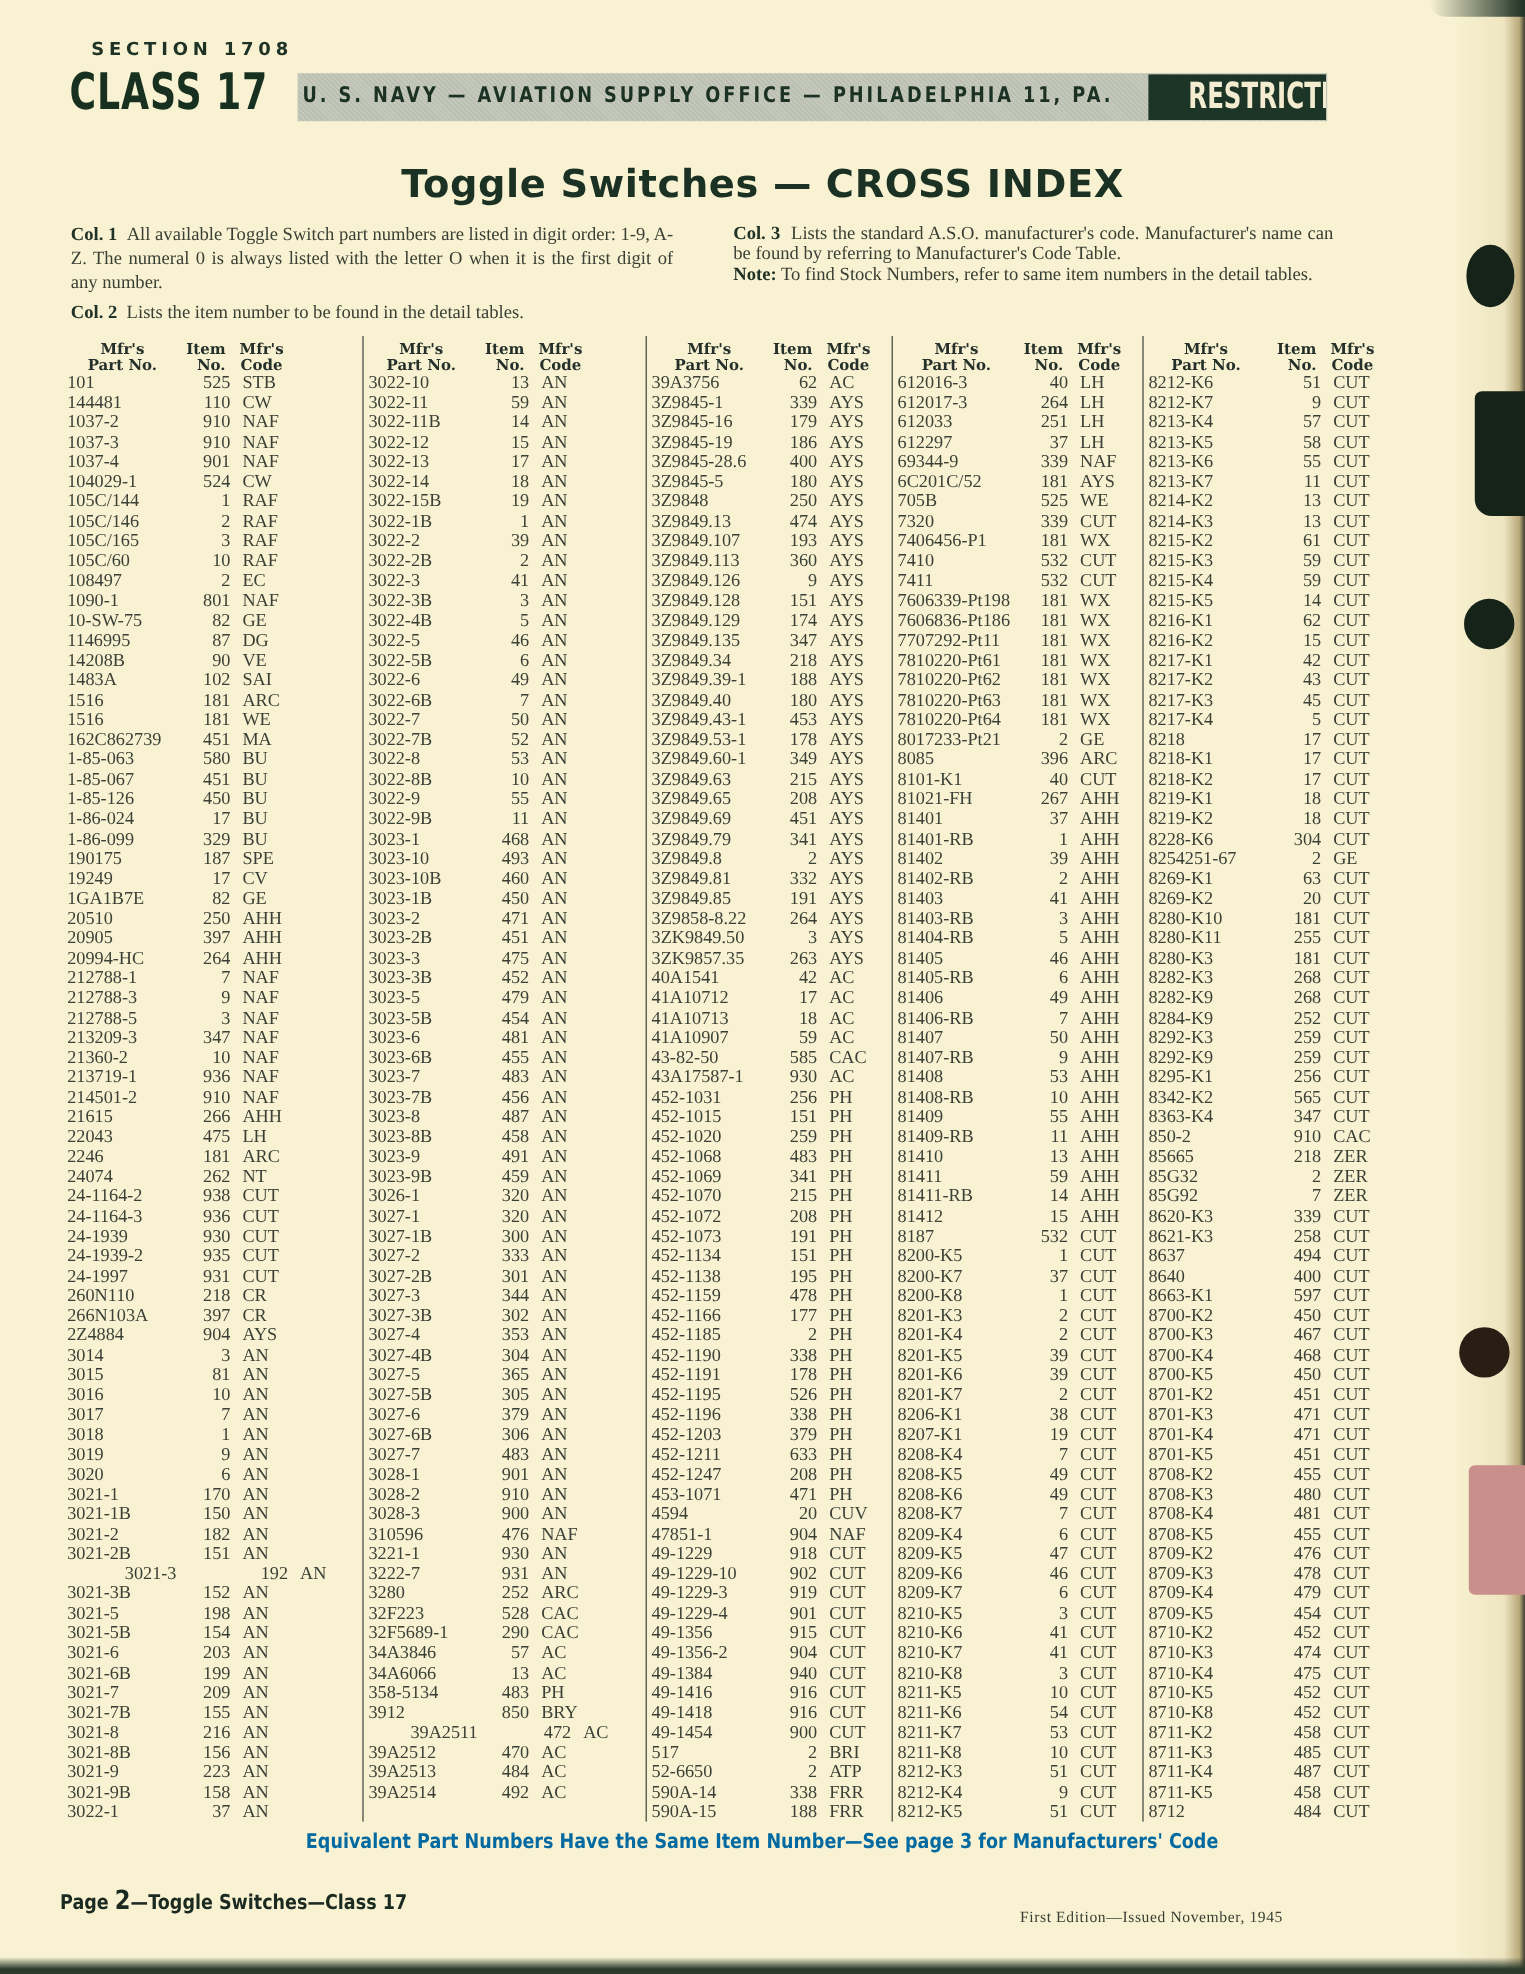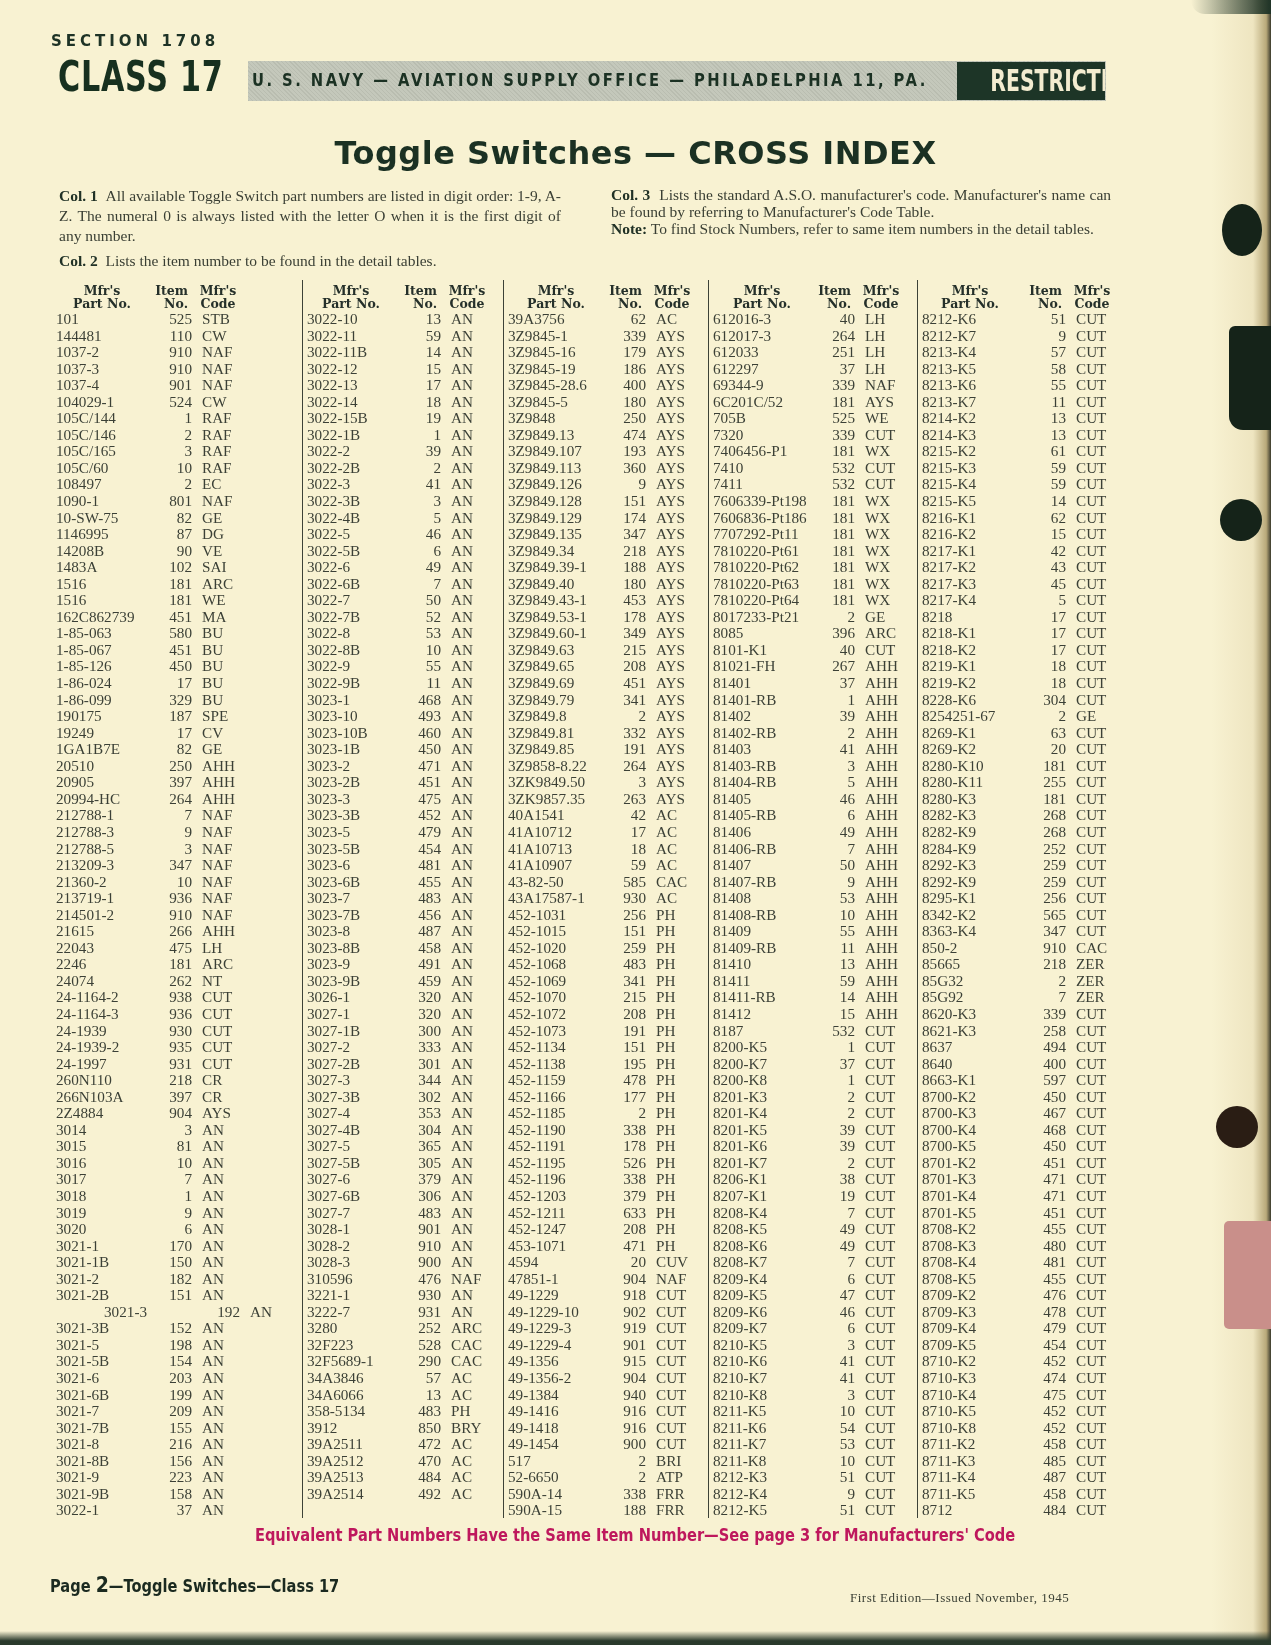--- a/index.html
+++ b/index.html
@@ -16,21 +16,21 @@
   .bottom-edge {
     position: absolute; left: 0; right: 0; bottom: 0; height: 14px;
     background: linear-gradient(to bottom, rgba(0,0,0,0), #2a3a2c 70%);
   }
   .top-edge {
     position: absolute; right: 0; top: 0; width: 80px; height: 14px;
     background: linear-gradient(to left, #213528, rgba(33,53,40,0));
     border-bottom-left-radius: 30px;
   }
   .section-line {
-    position: absolute; left: 51px; top: 32px;
+    position: absolute; left: 76px; top: 32px;
     font-family: "DejaVu Sans", sans-serif; font-size: 15px; letter-spacing: 4px;
     color: #1e3326; font-weight: bold;
   }
   .class-title {
     position: absolute; left: 58px; top: 52px;
     font-family: "DejaVu Sans", sans-serif; font-weight: bold; font-size: 42px;
     color: #17301f; letter-spacing: 1px;
     transform: scaleX(0.72); transform-origin: left top;
   }
   .banner {
@@ -83,21 +83,21 @@
   }
   .c-part { width: 100px; padding-left: 4px; overflow: hidden; }
   .c-item { width: 36px; text-align: right; }
   .c-code { width: 50px; padding-left: 10px; }
   .col-head .c-part { text-align: center; padding-left: 0; }
   .col-head .c-item { text-align: right; }
   .col-head .c-code { padding-left: 8px; text-align: center; width: 44px; }
 
   .footer-line {
     position: absolute; left: 0; width: 1271px; top: 1525px; text-align: center;
-    font-family: "DejaVu Sans", sans-serif; font-weight: bold; font-size: 17px; color: #be185d;
+    font-family: "DejaVu Sans", sans-serif; font-weight: bold; font-size: 17px; color: #0369a1;
   }
   .footer-line span { display: inline-block; transform: scaleX(0.86); }
   .page-label {
     position: absolute; left: 50px; top: 1572px;
     font-family: "DejaVu Sans", sans-serif; font-weight: bold; font-size: 17px; color: #1b2a20;
     transform: scaleX(0.86); transform-origin: left top; white-space: nowrap;
   }
   .page-label .big { font-size: 22px; }
   .edition {
     position: absolute; left: 850px; top: 1590px; font-size: 13px; color: #3a3f34;
@@ -851,21 +851,21 @@
         <div class="c-part" style="width: 96px;">358-5134</div>
         <div class="c-item" style="width: 38px;">483</div>
         <div class="c-code" style="width: 52px;">PH</div>
       </div>
       <div class="row">
         <div class="c-part" style="width: 96px;">3912</div>
         <div class="c-item" style="width: 38px;">850</div>
         <div class="c-code" style="width: 52px;">BRY</div>
       </div>
       <div class="row">
-        <div class="c-part" style="width: 96px;">39A2511</div>
+        <div class="c-part" style="width: 96px; margin-left: 35px;">39A2511</div>
         <div class="c-item" style="width: 38px;">472</div>
         <div class="c-code" style="width: 52px;">AC</div>
       </div>
       <div class="row">
         <div class="c-part" style="width: 96px;">39A2512</div>
         <div class="c-item" style="width: 38px;">470</div>
         <div class="c-code" style="width: 52px;">AC</div>
       </div>
       <div class="row">
         <div class="c-part" style="width: 96px;">39A2513</div>

